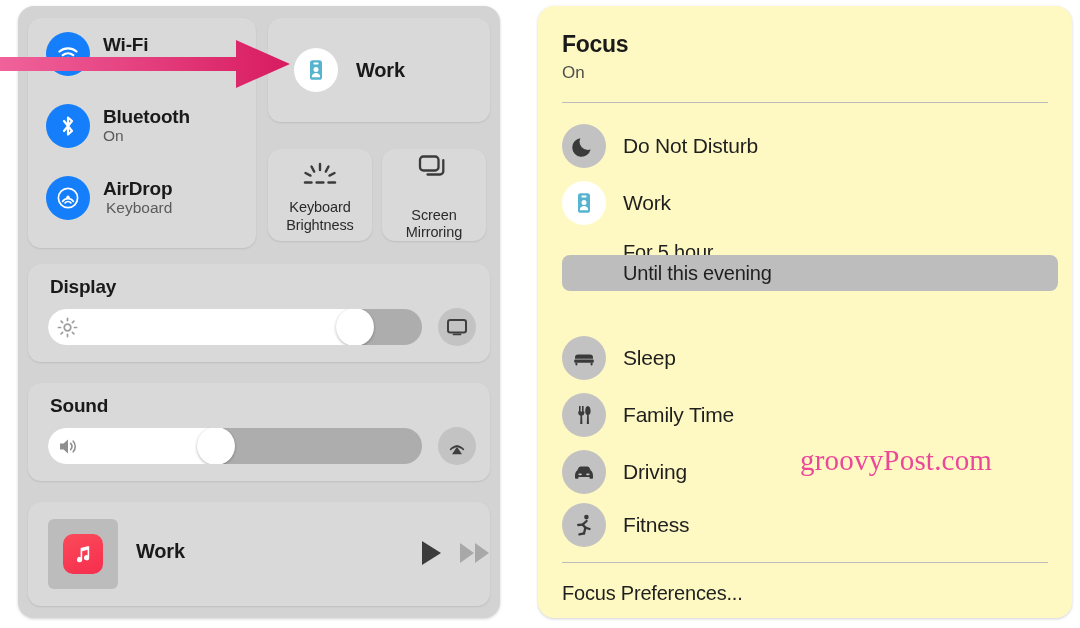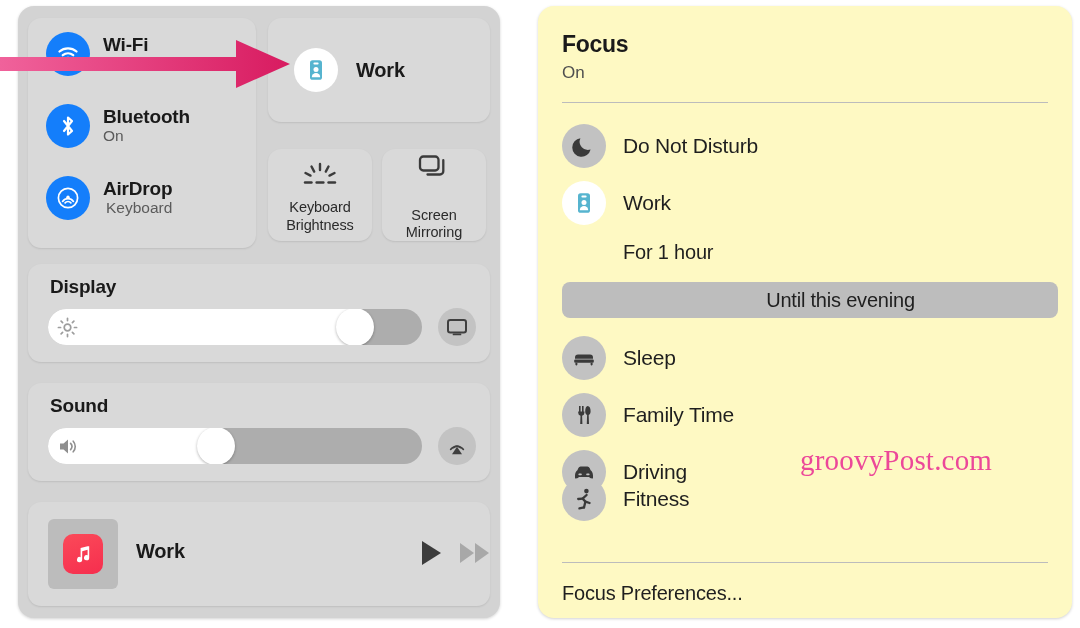--- a/index.html
+++ b/index.html
@@ -360,23 +360,23 @@
           <rect x="7" y="3.2" width="12" height="19.6" rx="2.6" fill="#56b4cf"></rect>
           <rect x="10.4" y="5.6" width="5.2" height="1.9" rx="0.95" fill="#ffffff"></rect>
           <circle cx="13" cy="12.4" r="2.5" fill="#ffffff"></circle>
           <path d="M8.8 20.2 a4.2 4.2 0 0 1 8.4 0 z" fill="#ffffff"></path>
         </svg>
       </span>
       <span class="focus-label">Work</span>
     </div>
 
     <div class="sub-row" style="top:228px;">
-      <span class="sub-label">For 1 hour</span>
-    </div>
-    <div class="sub-row selected" style="top:276px;justify-content:center;">
+      <span class="sub-label">For 5 hour</span>
+    </div>
+    <div class="sub-row selected" style="top:249px;">
       <span class="sub-label">Until this evening</span>
     </div>
 
     <div class="focus-row" style="top:330px;">
       <span class="focus-ic">
         <svg width="26" height="26" viewBox="0 0 26 26">
           <path d="M4 12.5 a3 3 0 0 1 3-3 h12 a3 3 0 0 1 3 3 v1.2 H4 z" fill="#3a3a3a"></path>
           <rect x="3.2" y="14.4" width="19.6" height="3.4" rx="1" fill="#3a3a3a"></rect>
           <rect x="4.4" y="17.8" width="2" height="2.6" rx="0.8" fill="#3a3a3a"></rect>
           <rect x="19.6" y="17.8" width="2" height="2.6" rx="0.8" fill="#3a3a3a"></rect>
@@ -403,21 +403,21 @@
       <span class="focus-ic">
         <svg width="26" height="26" viewBox="0 0 26 26">
           <path d="M4 16.6 c0 -3 1.2 -4.4 2.4 -5.4 l1 -2.3 a2.4 2.4 0 0 1 2.2 -1.5 h6.8 a2.4 2.4 0 0 1 2.2 1.5 l1 2.3 c1.2 1 2.4 2.4 2.4 5.4 v2.2 a0.9 0.9 0 0 1 -0.9 0.9 h-1.7 a0.9 0.9 0 0 1 -0.9 -0.9 v-0.9 H7.5 v0.9 a0.9 0.9 0 0 1 -0.9 0.9 H4.9 a0.9 0.9 0 0 1 -0.9 -0.9 z" fill="#3a3a3a"></path>
           <rect x="7.4" y="14.6" width="3.4" height="1.7" rx="0.8" fill="#c2c2c2"></rect>
           <rect x="15.2" y="14.6" width="3.4" height="1.7" rx="0.8" fill="#c2c2c2"></rect>
         </svg>
       </span>
       <span class="focus-label">Driving</span>
     </div>
 
-    <div class="focus-row" style="top:471px;">
+    <div class="focus-row" style="top:497px;">
       <span class="focus-ic">
         <svg width="26" height="26" viewBox="0 0 26 26">
           <circle cx="15.4" cy="5.1" r="2.3" fill="#3a3a3a"></circle>
           <g stroke="#3a3a3a" stroke-width="2.3" stroke-linecap="round" fill="none">
             <path d="M15.6 9 L11.6 12.6 L14.4 15.6 L13 21.4"></path>
             <path d="M14.4 15.6 L18.6 17"></path>
             <path d="M11.6 12.6 L7.2 13"></path>
             <path d="M13 21.4 L8.4 22.4"></path>
           </g>
         </svg>

